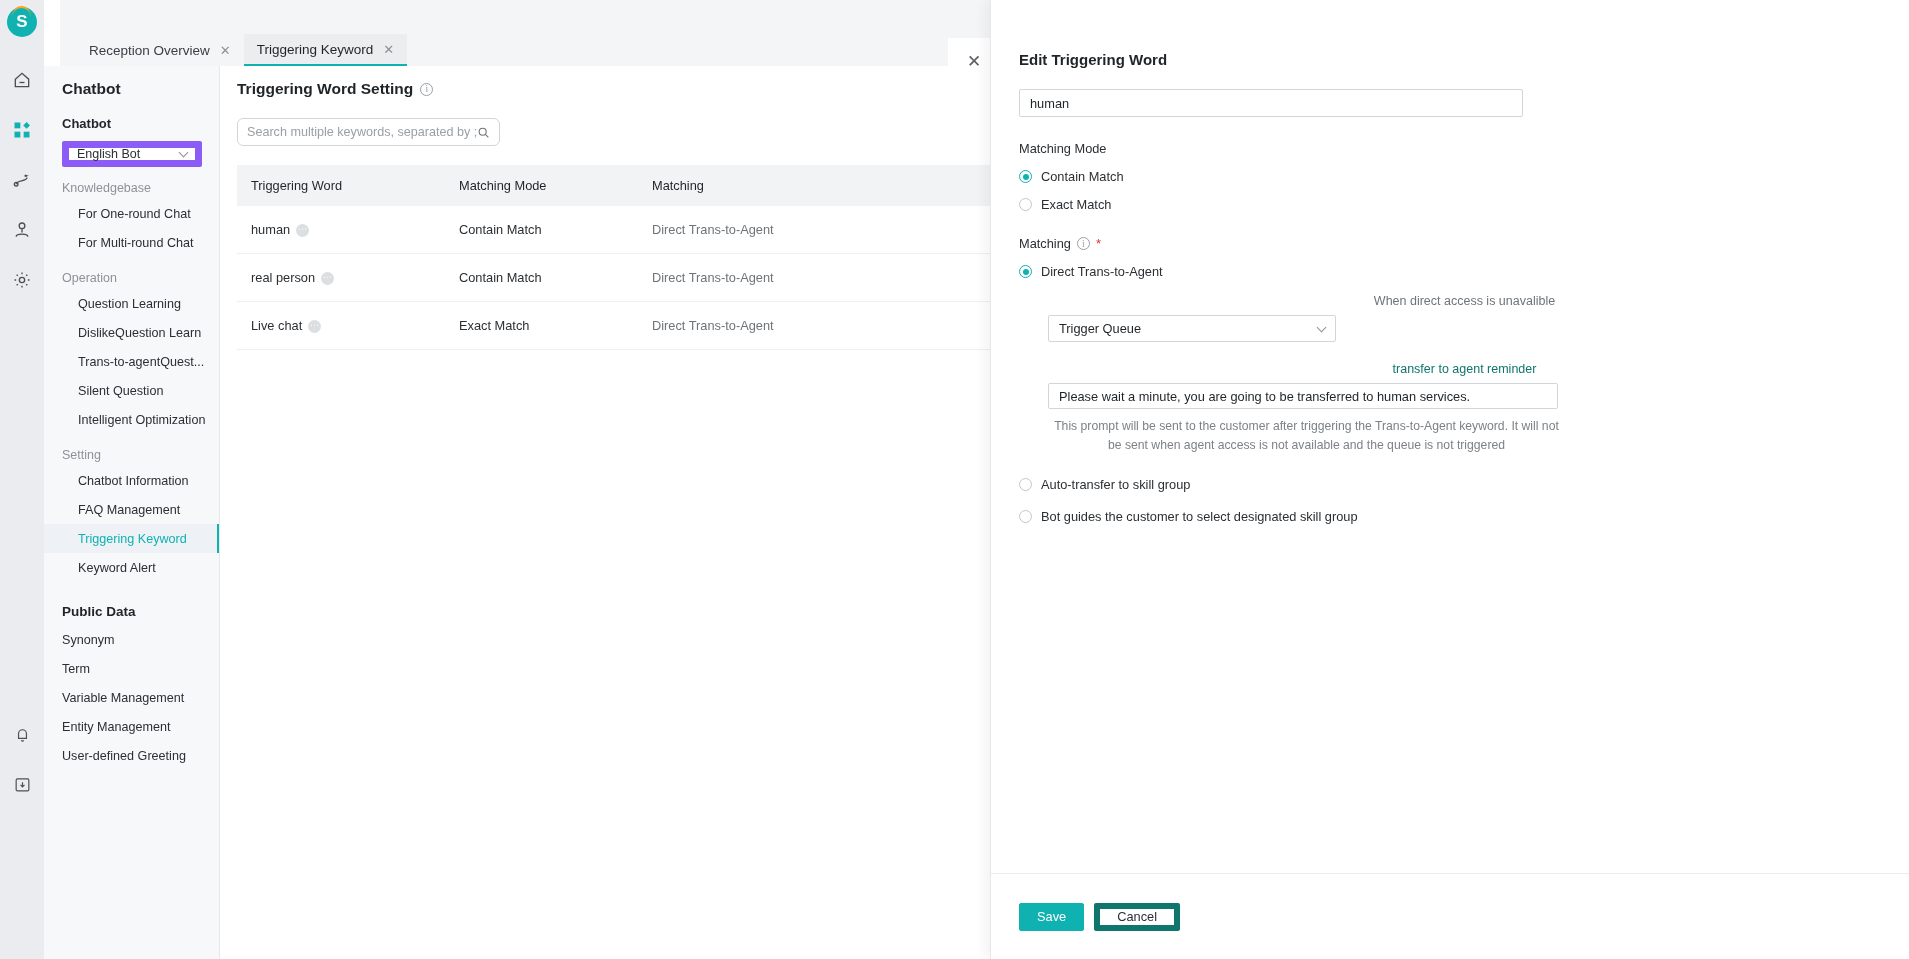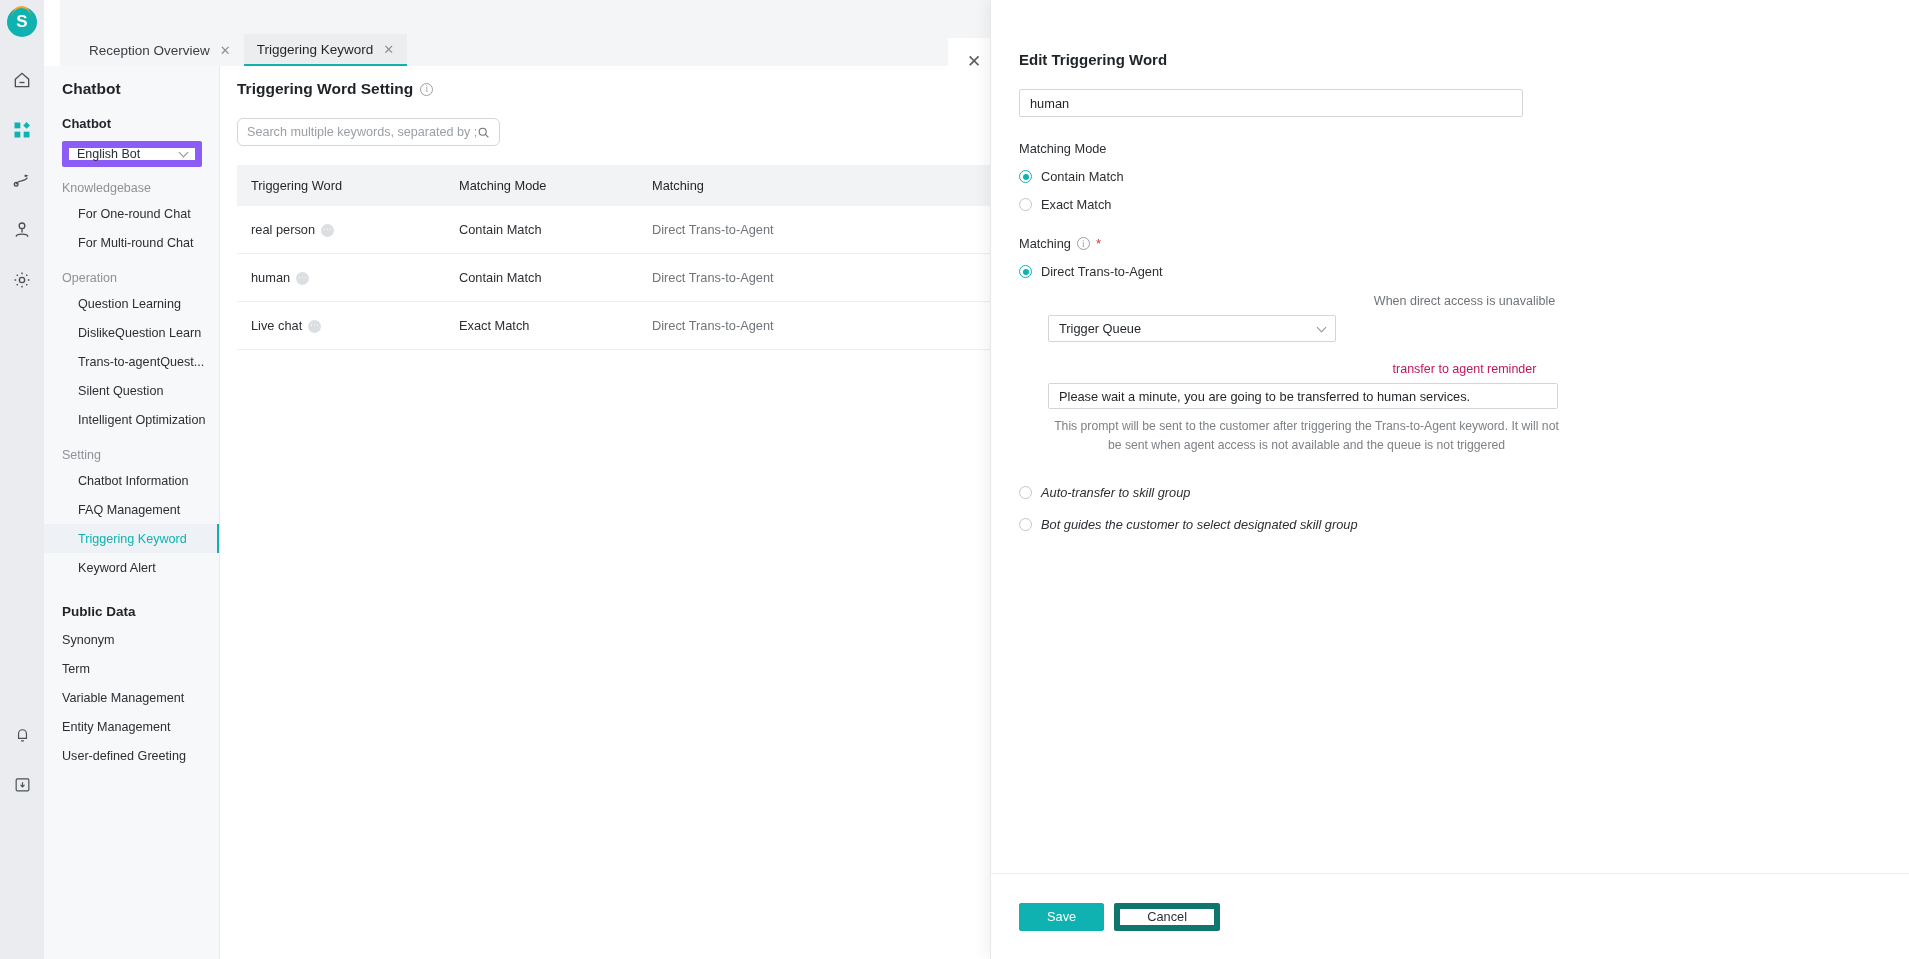--- a/index.html
+++ b/index.html
@@ -224,42 +224,42 @@
     transform: translate(-50%,-50%);
   }
   .indent { margin-left: 29px; text-align: center; }
   .sub-label { font-size: 12.5px; color: #6e7479; margin-top: 15px; }
   .sel {
     margin-top: 7px; width: 288px; height: 27px;
     border: 1px solid #d2d6da; border-radius: 2px; background: #fff;
     display: flex; align-items: center; justify-content: space-between;
     padding: 0 10px; font-size: 12.8px; color: #1f2428; cursor: pointer;
   }
-  .reminder-label { font-size: 12.5px; color: #be185d; margin-top: 20px; }
+  .reminder-label { font-size: 12.5px; color: #0f766e; margin-top: 20px; }
   .reminder-input {
     margin-top: 7px; width: 510px; height: 26px;
     border: 1px solid #d2d6da; border-radius: 2px;
     padding: 0 10px; font-size: 12.8px; color: #1f2428;
     display: flex; align-items: center;
     font-family: "Liberation Sans", sans-serif; outline: none;
   }
   .hint {
     margin-top: 8px; width: 517px; font-size: 12.2px;
     color: #7d8287; line-height: 1.55;
   }
-  .bottom-radios { margin-top: 30px; font-style: italic; }
+  .bottom-radios { margin-top: 22px; }
   .bottom-radios .radio-row { margin-top: 17px; }
 
   .footer {
     position: absolute; left: 0; right: 0; bottom: 0; height: 86px;
     border-top: 1px solid #ebedef; background: #fff;
     display: flex; align-items: center; padding-left: 28px; gap: 10px;
   }
   .btn {
-    height: 28px; padding: 0 27px; border-radius: 2px;
+    height: 28px; padding: 0 17px; border-radius: 2px;
     font-size: 12.8px; display: inline-flex; align-items: center;
     cursor: pointer; font-family: "Liberation Sans", sans-serif;
   }
   .btn-primary { background: #0fb2b0; color: #fff; border: 1px solid #0fb2b0; }
   .btn-default { background: #fff; color: #2b2f33; border: 6px solid #0f766e; }
 </style>
 </head>
 <body>
 
 <div class="rail">
@@ -390,26 +390,26 @@
   <table class="grid">
     <thead>
       <tr>
         <th style="width:208px">Triggering Word</th>
         <th style="width:193px">Matching Mode</th>
         <th>Matching</th>
       </tr>
     </thead>
     <tbody>
       <tr>
-        <td><span>real person</span><span class="dots">⋯</span></td>
+        <td><span>human</span><span class="dots">⋯</span></td>
         <td>Contain Match</td>
         <td class="muted">Direct Trans-to-Agent</td>
       </tr>
       <tr>
-        <td><span>human</span><span class="dots">⋯</span></td>
+        <td><span>real person</span><span class="dots">⋯</span></td>
         <td>Contain Match</td>
         <td class="muted">Direct Trans-to-Agent</td>
       </tr>
       <tr>
         <td><span>Live chat</span><span class="dots">⋯</span></td>
         <td>Exact Match</td>
         <td class="muted">Direct Trans-to-Agent</td>
       </tr>
     </tbody>
   </table>

